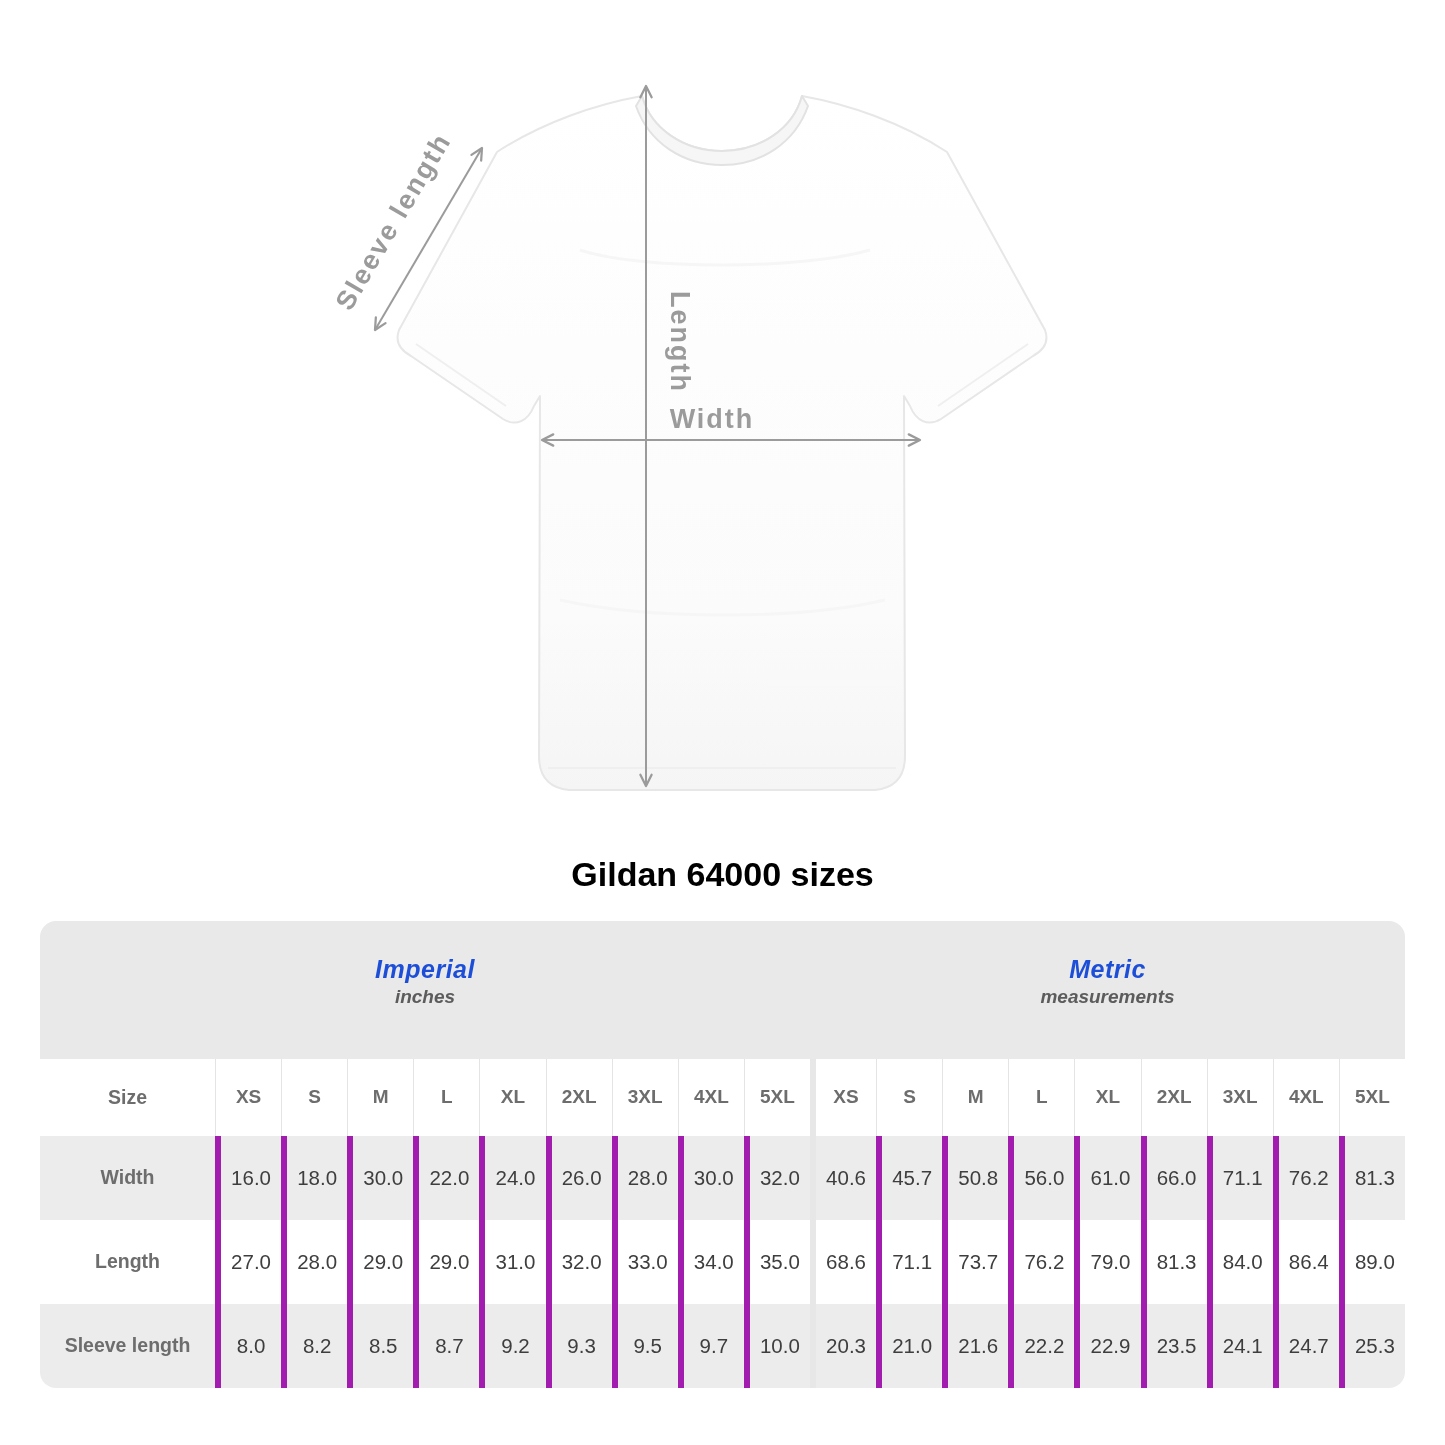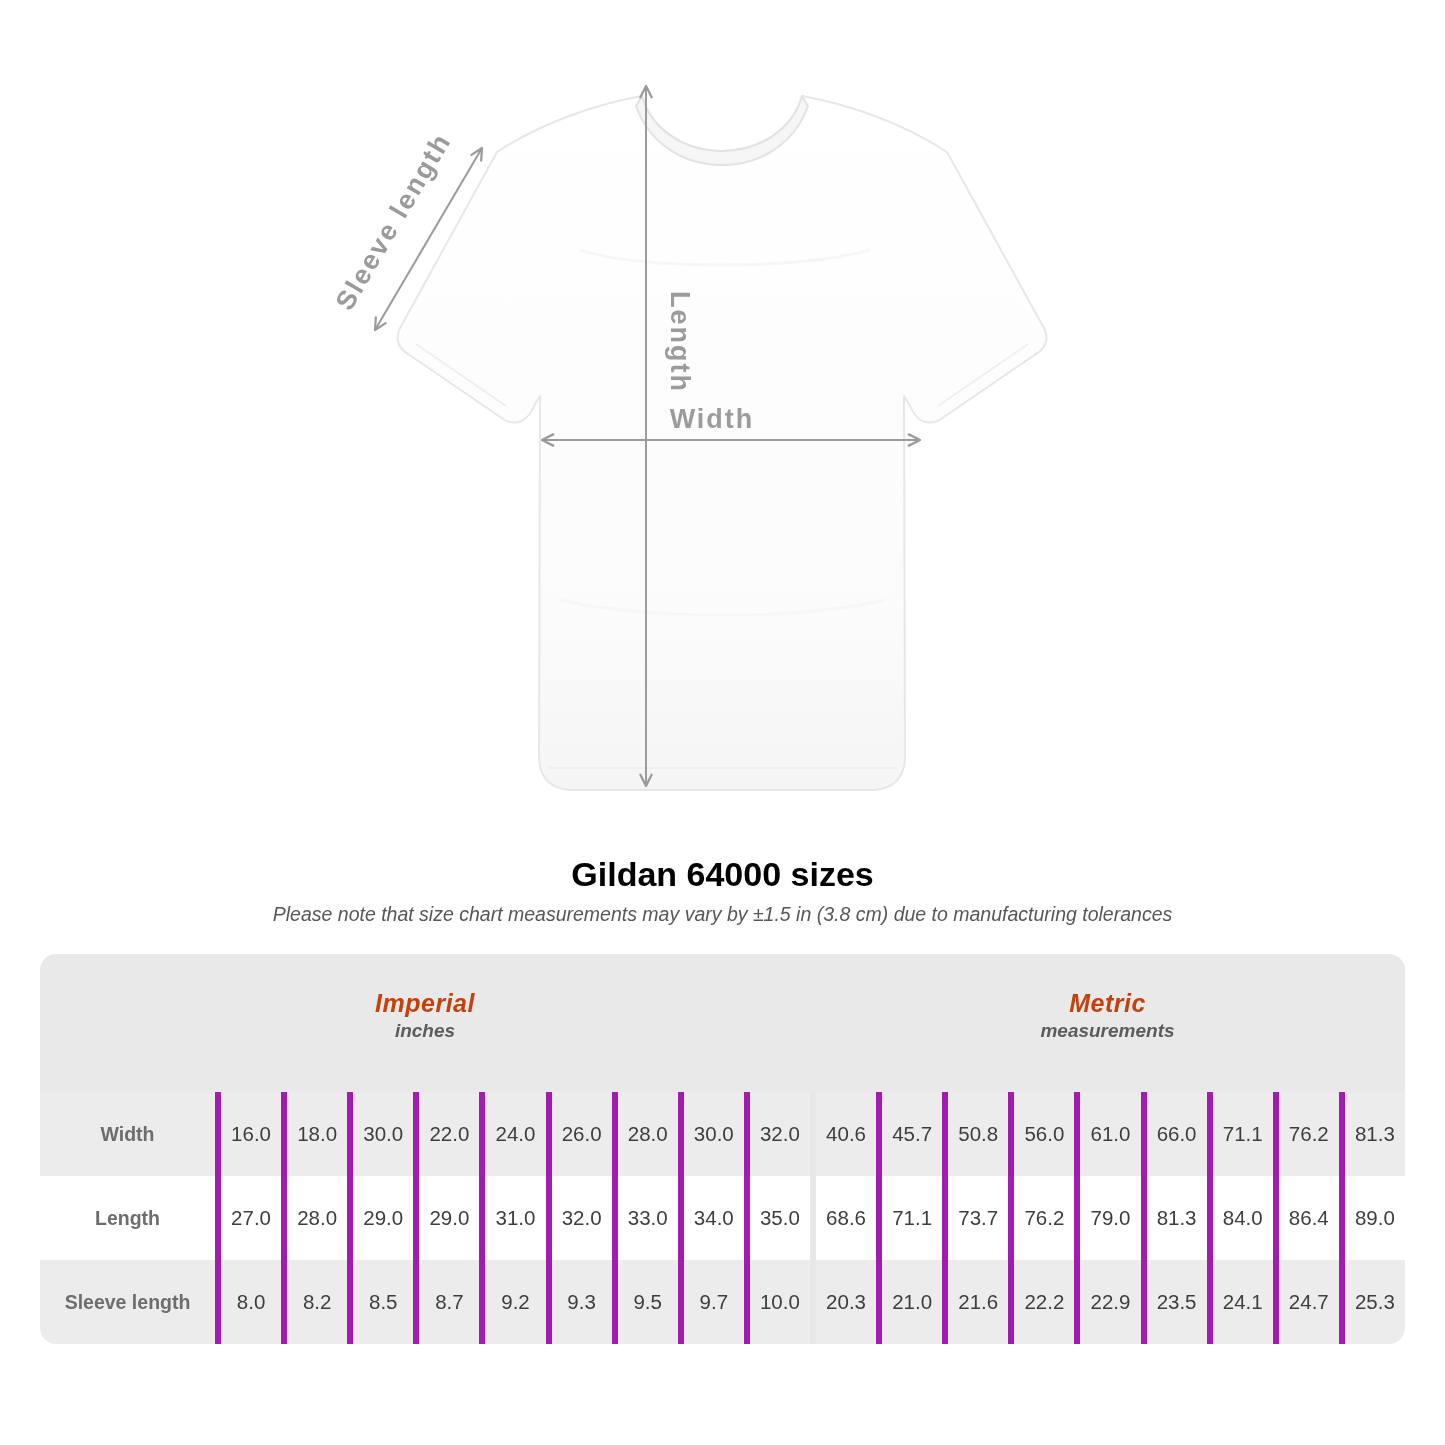--- a/index.html
+++ b/index.html
@@ -26,21 +26,21 @@
   }
   th,td{padding:0;}
   .group-header{
     background:#e9e9e9;height:122px;vertical-align:middle;
     padding-bottom:16px;
   }
   .group-header.first{border-top-left-radius:16px;}
   .group-header.last{border-top-right-radius:16px;}
   .g-name{
     text-align:center;font-size:25px;font-weight:bold;font-style:italic;
-    color:#c2410c;letter-spacing:.5px;
+    color:#1d4ed8;letter-spacing:.5px;
   }
   .g-unit{
     text-align:center;font-size:19px;font-style:italic;color:#5c5c5c;margin-top:2px;
   }
   .row-label{
     font-weight:bold;color:#6d6d6d;font-size:19.5px;text-align:center;
     background:#fff;
   }
   .size-col{
     font-weight:bold;color:#6d6d6d;font-size:19px;text-align:center;
@@ -117,39 +117,59 @@
 
       <g font-family="Liberation Sans, sans-serif" font-weight="bold" font-size="27" fill="#9b9b9b" letter-spacing="2">
         <text text-anchor="middle" transform="translate(401,226) rotate(-59.5)">Sleeve length</text>
         <text text-anchor="middle" transform="translate(671,342) rotate(90)">Length</text>
         <text text-anchor="middle" x="712" y="428">Width</text>
       </g>
     </svg>
   </div>
 
   <h1 class="page-title">Gildan 64000 sizes</h1>
-  <p class="subtitle">Please note that size chart measurements may vary by ±1.5 in (3.8 cm) due to manufacturing tolerances</p>
 
   <div class="table-wrap">
     <table class="size-table">
       <colgroup>
         <col style="width:175px;">
         <col span="18">
       </colgroup>
       <thead>
         <tr>
           <th colspan="10" class="group-header first">
             <div class="g-name">Imperial</div>
             <div class="g-unit">inches</div>
           </th>
           <th colspan="9" class="group-header last">
             <div class="g-name">Metric</div>
             <div class="g-unit">measurements</div>
           </th>
         </tr>
+        <tr id="size-header-row">
+          <th class="row-label">Size</th>
+        <th class="size-col">XS</th>
+            <th class="size-col">S</th>
+            <th class="size-col">M</th>
+            <th class="size-col">L</th>
+            <th class="size-col">XL</th>
+            <th class="size-col">2XL</th>
+            <th class="size-col">3XL</th>
+            <th class="size-col">4XL</th>
+            <th class="size-col">5XL</th>
+            <th class="size-col group-start">XS</th>
+            <th class="size-col">S</th>
+            <th class="size-col">M</th>
+            <th class="size-col">L</th>
+            <th class="size-col">XL</th>
+            <th class="size-col">2XL</th>
+            <th class="size-col">3XL</th>
+            <th class="size-col">4XL</th>
+            <th class="size-col">5XL</th>
+          </tr>
       </thead>
       <tbody id="measurement-rows">
           <tr class="shaded">
             <td class="row-label">Width</td>
             <td class="value-cell">16.0</td>
             <td class="value-cell">18.0</td>
             <td class="value-cell">30.0</td>
             <td class="value-cell">22.0</td>
             <td class="value-cell">24.0</td>
             <td class="value-cell">26.0</td>

